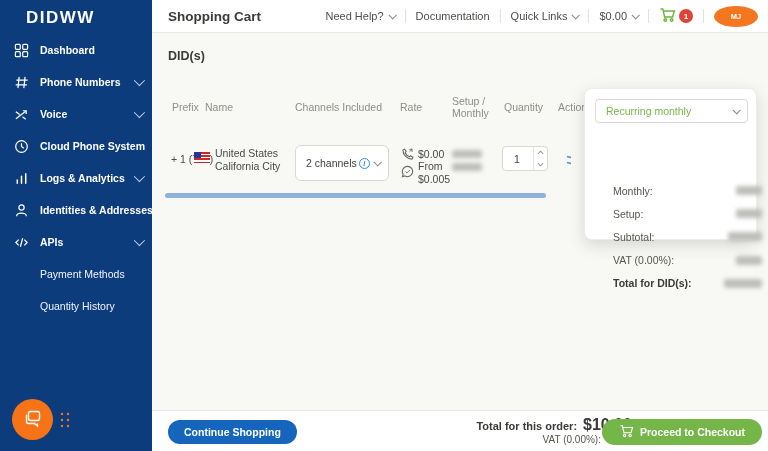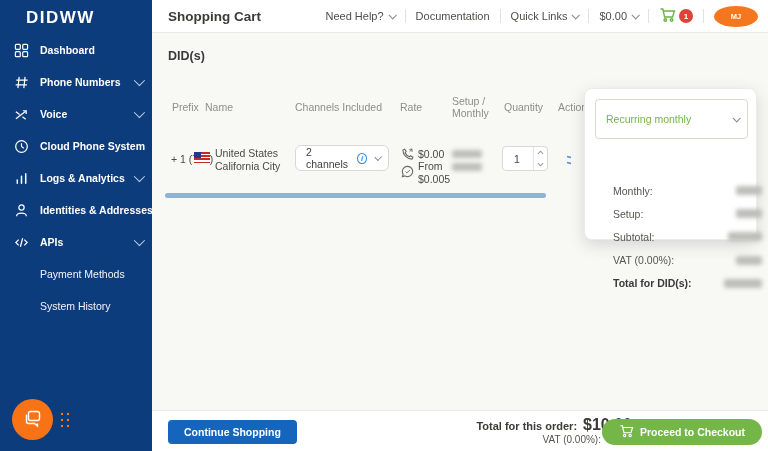--- a/index.html
+++ b/index.html
@@ -33,46 +33,46 @@
   .cart-badge { margin-left:3px; width:14px; height:14px; border-radius:50%; background:var(--badge-red,#dd4437); color:#fff; font-size:8px; font-weight:bold; display:flex; align-items:center; justify-content:center; }
   .avatar { width:44px; height:21px; border-radius:50%; background:#f4771f; color:#fff; font-size:7.5px; font-weight:bold; display:flex; align-items:center; justify-content:center; cursor:pointer; }
 
   
   .section-title { position:absolute; left:168px; top:49px; font-size:12.5px; font-weight:bold; color:#3a3a38; }
   .th { position:absolute; font-size:10.5px; color:#8e8e89; }
   .cell { position:absolute; font-size:10.5px; color:#4a4a46; }
   .flag { position:absolute; left:194px; top:152px; width:16px; height:11px; background:repeating-linear-gradient(#c62828 0 1.6px,#fff 1.6px 3.2px); }
   .flag::after { content:""; position:absolute; left:0; top:0; width:7px; height:6px; background:#283593; }
   .select-box { position:absolute; background:#fff; border:1px solid #d9d9d4; border-radius:6px; display:flex; align-items:center; cursor:pointer; }
-  .channels-select { left:295px; top:145px; width:94px; height:26px; padding:0 8px 0 10px; font-size:10.5px; color:#3f3f3c; gap:8px; }
+  .channels-select { left:295px; top:145px; width:94px; height:36px; padding:0 8px 0 10px; font-size:10.5px; color:#3f3f3c; gap:2px; }
   .info-i { width:11px; height:11px; border:1px solid #2d8fe0; border-radius:50%; color:#2d8fe0; font-size:7.5px; display:flex; align-items:center; justify-content:center; font-style:italic; font-weight:bold; }
   .rate-ico { position:absolute; width:13px; height:13px; color:#6b6b66; }
   .blur-val { position:absolute; background:#bdbdb9; border-radius:2px; filter:blur(2px); height:8px; }
   .qty-box { position:absolute; left:502px; top:146px; width:46px; height:25px; background:#fff; border:1px solid #d9d9d4; border-radius:4px; display:flex; }
   .qty-val { flex:1; display:flex; align-items:center; padding-left:11px; font-size:10.5px; color:#3f3f3c; }
   .qty-steps { width:14px; border-left:1px solid #e3e3df; display:flex; flex-direction:column; }
   .qty-steps span { flex:1; display:flex; align-items:center; justify-content:center; cursor:pointer; }
   .qty-steps svg { display:block; }
   .hscroll { position:absolute; left:165px; top:193px; width:381px; height:5px; border-radius:3px; background:var(--scrollbar-blue,#8fb2dd); cursor:pointer; }
   .action-frag { position:absolute; left:565px; top:153px; }
 
   
   .popup { position:absolute; left:584px; top:88px; width:173px; height:152px; background:#fff; border:1px solid #ececea; border-radius:8px; box-shadow:0 5px 16px rgba(60,60,60,.18); }
-  .period-select { position:absolute; left:10px; top:10px; width:153px; height:40px; background:#fff; border:1px solid #d9d9d4; border-radius:4px; display:flex; align-items:center; padding:0 8px 0 10px; cursor:pointer; }
+  .period-select { position:absolute; left:10px; top:10px; width:153px; height:24px; background:#fff; border:1px solid #d9d9d4; border-radius:4px; display:flex; align-items:center; padding:0 8px 0 10px; cursor:pointer; }
   .period-select .lbl { font-size:10.5px; color:var(--accent-green,#72b342); }
   .period-select .chev-g { margin-left:auto; }
   .sum-rows { position:absolute; left:16px; top:42px; width:173px;margin-top:48px; }
   .sum-row { height:23.2px; display:flex; align-items:center; padding:0 12px; }
   .sum-row .lbl { font-size:10.5px; color:#55554f; }
   .sum-row .val { margin-left:auto; background:#bdbdb9; border-radius:2px; filter:blur(2px); height:9px; }
   .sum-row.total .lbl { font-weight:bold; color:#3a3a38; }
 
   
   .footbar { position:absolute; left:152px; bottom:0; width:616px; height:41px; background:#fff; border-top:1px solid #e7e7e4; }
-  .btn-continue { position:absolute; left:16px; top:9px; height:24px; padding:0 16px; border:none; border-radius:4px; background:var(--primary-blue,#1465bb); color:#fff; font-size:10.5px; font-weight:bold; font-family:inherit; cursor:pointer; }
+  .btn-continue { position:absolute; left:16px; top:9px; height:24px; padding:0 16px; border:none; border-radius:12px; background:var(--primary-blue,#1465bb); color:#fff; font-size:10.5px; font-weight:bold; font-family:inherit; cursor:pointer; }
   .totals { position:absolute; right:136px; top:5px; text-align:right; }
   .tot-line { display:flex; align-items:baseline; justify-content:flex-end; gap:6px; }
   .tot-label { font-size:11px; font-weight:bold; color:#3a3a38; }
   .tot-value { font-size:16px; font-weight:bold; color:#3a3a38; }
   .vat-line { margin-top:0; display:flex; justify-content:flex-end; gap:6px; font-size:10px; color:#55554f; }
   .btn-checkout { position:absolute; right:6px; top:8px; height:26px; padding:0 17px; border:none; border-radius:13px; background:var(--accent-green,#78b94e); color:#fff; font-size:10.5px; font-weight:bold; font-family:inherit; cursor:pointer; display:flex; align-items:center; gap:6px; }
 </style>
 </head>
 <body>
 
@@ -157,21 +157,21 @@
         </span>
         <span class="nav-label">APIs</span>
         <span class="chev"></span>
       </div>
 
 
       <div class="nav-item nav-sub">
         <span class="nav-label">Payment Methods</span>
       </div>
       <div class="nav-item nav-sub">
-        <span class="nav-label">System History</span>
+        <span class="nav-label">Quantity History</span>
       </div>
     </nav>
 
     <div class="chat-fab">
       <span>
         <svg width="20" height="20" viewBox="0 0 20 20" fill="none" stroke="#fff" stroke-width="1.4">
             <rect x="5.5" y="3.5" width="11" height="9" rx="2"></rect>
             <path d="M3.5 6.5v7a2 2 0 002 2h6l3 2.5v-2.5"></path>
           </svg>
       </span>

